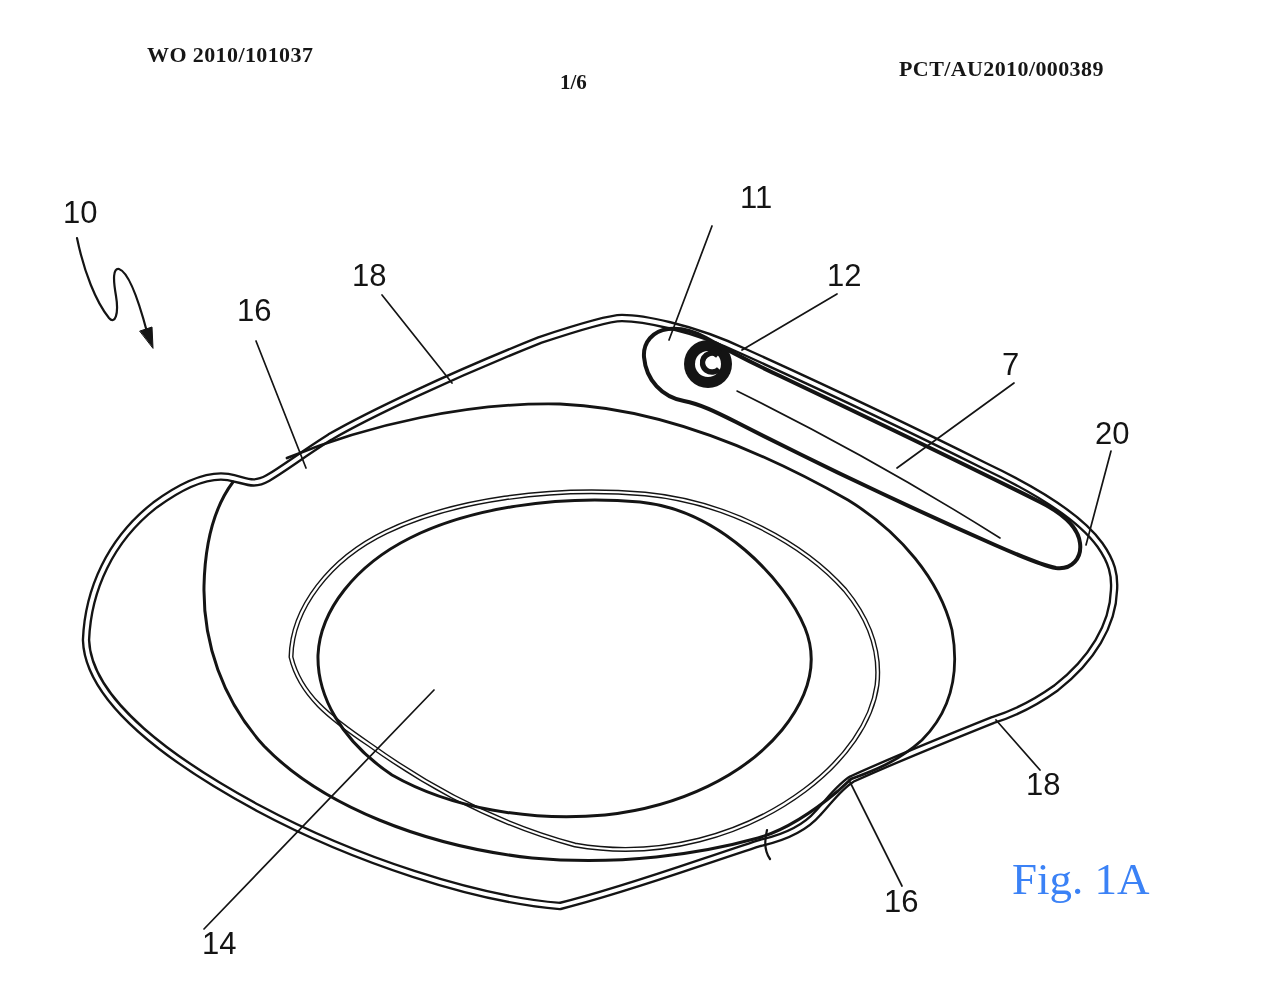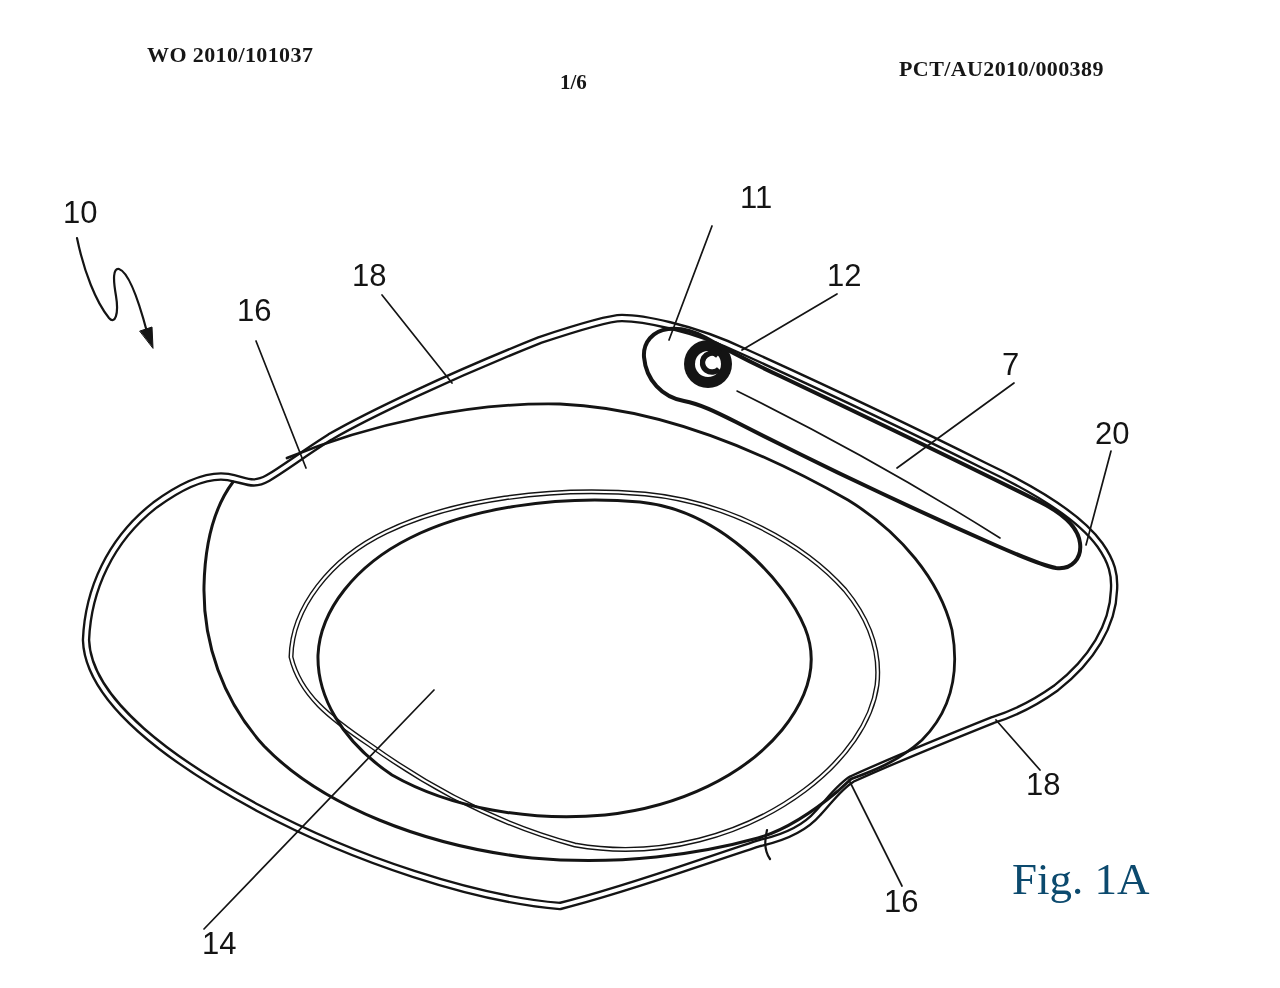--- a/index.html
+++ b/index.html
@@ -5,21 +5,21 @@
   html,body{margin:0;padding:0;background:#ffffff;}
   #page{position:relative;width:1280px;height:988px;background:#ffffff;overflow:hidden;
         font-family:"Liberation Sans",sans-serif;color:#111;}
   .hdr{position:absolute;font-family:"Liberation Serif",serif;font-weight:bold;
        font-size:22px;letter-spacing:0.4px;color:#161616;white-space:nowrap;}
   #hdr-left{left:147px;top:42px;}
   #hdr-right{left:899px;top:56px;text-align:right;}
   #sheet-num{position:absolute;left:560px;top:70px;width:100px;text-align:left;
        font-family:"Liberation Serif",serif;font-weight:bold;font-size:21px;color:#161616;}
   #fig-caption{position:absolute;left:1012px;top:853px;
-       font-family:"Liberation Serif",serif;font-size:45px;color:#0c4a6e;white-space:nowrap;}
+       font-family:"Liberation Serif",serif;font-size:45px;color:#3b82f6;white-space:nowrap;}
   .ref-label{position:absolute;font-size:31px;line-height:1;color:#141414;white-space:nowrap;}
   #drawing{position:absolute;left:0;top:0;}
 </style>
 </head>
 <body>
 
 <div id="page">
 
   <div id="hdr-left" class="hdr">WO 2010/101037</div>
   <div id="hdr-right" class="hdr">PCT/AU2010/000389</div>

